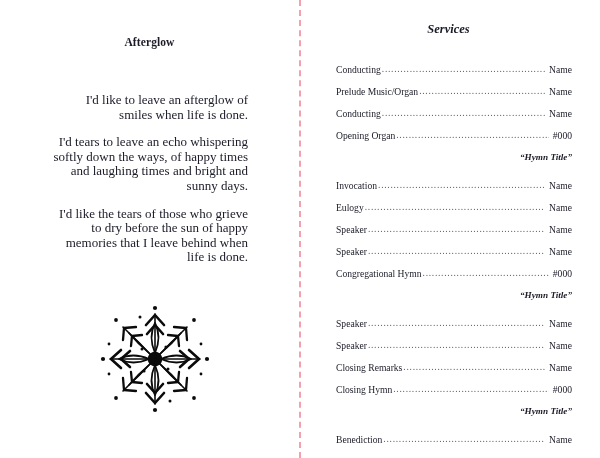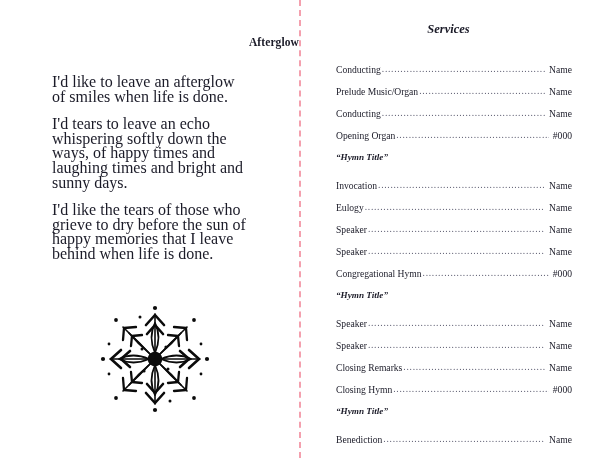--- a/index.html
+++ b/index.html
@@ -33,32 +33,32 @@
     left: 0;
     top: 0;
     width: 299px;
     height: 458px;
   }
   #poem-title {
     position: absolute;
     left: 0;
     top: 36px;
     width: 299px;
-    text-align: right;
+    text-align: center;
     font-size: 11.5px;
     font-weight: bold;
     letter-spacing: 0.1px;
   }
   #poem-body {
     position: absolute;
     left: 52px;
-    top: 75px;
+    top: 93px;
     width: 196px;
-    text-align: left;
-    font-size: 16px;
+    text-align: right;
+    font-size: 13px;
     line-height: 14.6px;
   }
   #poem-body .stanza {
     margin: 0 0 13px 0;
   }
   #poem-body .stanza:last-child {
     margin-bottom: 9px;
   }
 
   
@@ -137,21 +137,21 @@
     font-size: 9.6px;
     letter-spacing: 0.7px;
     color: #55556a;
   }
   .row-value {
     flex: 0 0 auto;
     padding-left: 4px;
     text-align: right;
   }
   .hymn-title {
-    text-align: left;
+    text-align: right;
     font-size: 9.2px;
     font-style: italic;
     font-weight: bold;
     margin-top: 10px;
   }
 </style>
 </head>
 <body>
 
 <div id="page" style="color: rgb(27, 27, 40);">

